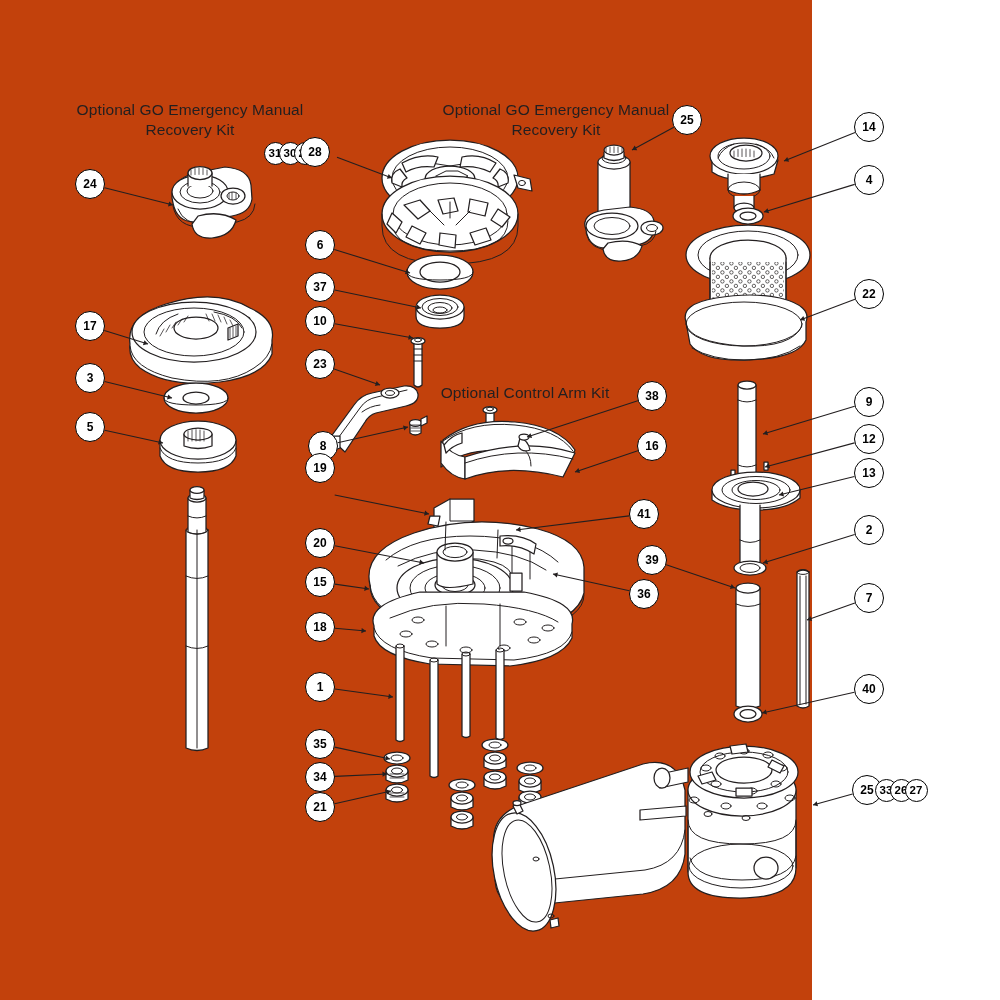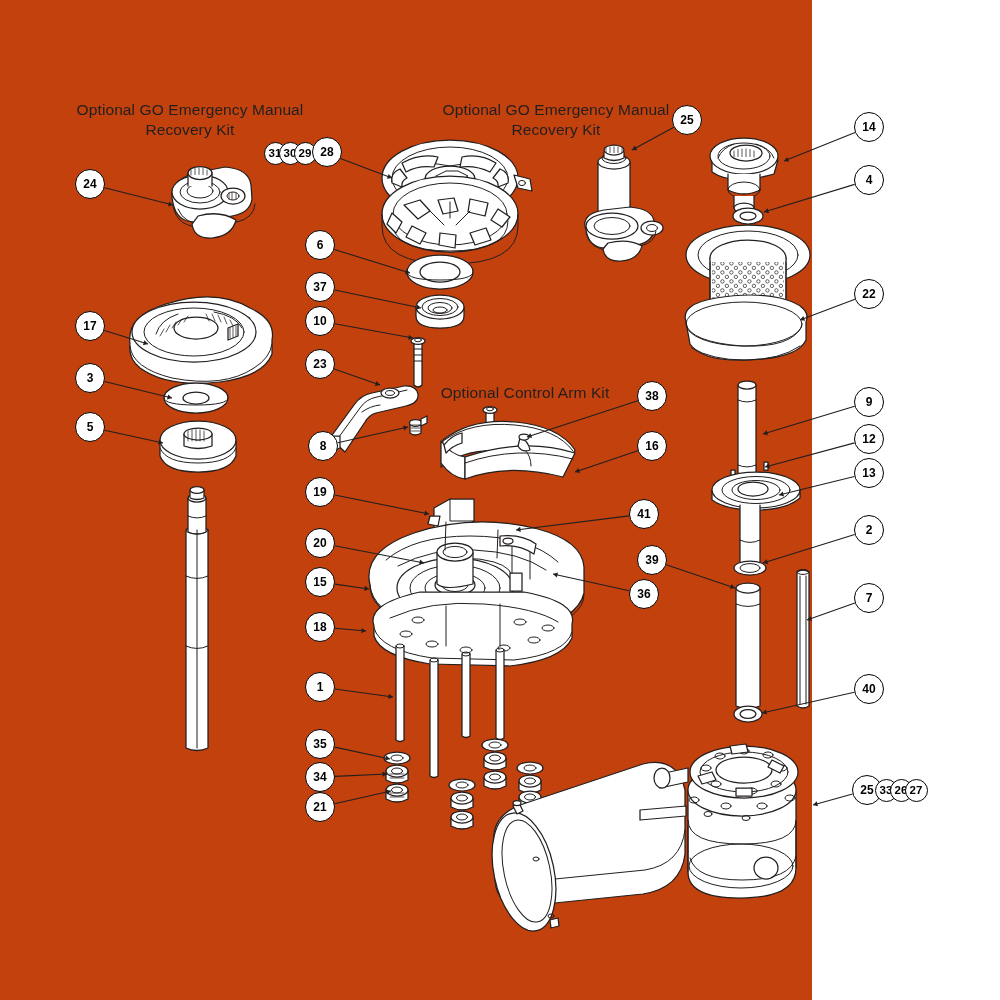--- a/index.html
+++ b/index.html
@@ -525,36 +525,36 @@
       <div class="ttl" style="left: 406px; top: 100px; width: 300px;">Optional GO Emergency Manual
 Recovery Kit</div>
       <div class="ttl" style="left: 375px; top: 383px; width: 300px;">Optional Control Arm Kit</div>
     </div>
 
   <div id="bubbles">
       <div class="bub lg" style="left: 75px; top: 169px;">24</div>
       <div class="bub sm" style="left: 263.5px; top: 141.5px;">31</div>
       <div class="bub sm" style="left: 278.5px; top: 141.5px;">30</div>
       <div class="bub sm" style="left: 293.5px; top: 141.5px;">29</div>
-      <div class="bub lg" style="left: 312px; top: 137px;">28</div>
+      <div class="bub lg" style="left: 300px; top: 137px;">28</div>
       <div class="bub lg" style="left: 672px; top: 105px;">25</div>
       <div class="bub lg" style="left: 854px; top: 112px;">14</div>
       <div class="bub lg" style="left: 854px; top: 165px;">4</div>
       <div class="bub lg" style="left: 854px; top: 279px; text-align: center;">22</div>
       <div class="bub lg" style="left: 75px; top: 311px;">17</div>
       <div class="bub lg" style="left: 75px; top: 363px;">3</div>
       <div class="bub lg" style="left: 75px; top: 412px;">5</div>
       <div class="bub lg" style="left: 305px; top: 230px;">6</div>
       <div class="bub lg" style="left: 305px; top: 272px;">37</div>
       <div class="bub lg" style="left: 305px; top: 306px;">10</div>
       <div class="bub lg" style="left: 305px; top: 349px;">23</div>
       <div class="bub lg" style="left: 308px; top: 431px;">8</div>
       <div class="bub lg" style="left: 637px; top: 381px;">38</div>
       <div class="bub lg" style="left: 637px; top: 431px;">16</div>
-      <div class="bub lg" style="left: 305px; top: 477px;">19</div>
+      <div class="bub lg" style="left: 305px; top: 453px;">19</div>
       <div class="bub lg" style="left: 629px; top: 499px;">41</div>
       <div class="bub lg" style="left: 305px; top: 528px;">20</div>
       <div class="bub lg" style="left: 305px; top: 567px;">15</div>
       <div class="bub lg" style="left: 629px; top: 579px;">36</div>
       <div class="bub lg" style="left: 305px; top: 612px;">18</div>
       <div class="bub lg" style="left: 305px; top: 672px;">1</div>
       <div class="bub lg" style="left: 305px; top: 729px;">35</div>
       <div class="bub lg" style="left: 305px; top: 762px;">34</div>
       <div class="bub lg" style="left: 305px; top: 792px;">21</div>
       <div class="bub lg" style="left: 854px; top: 387px;">9</div>

